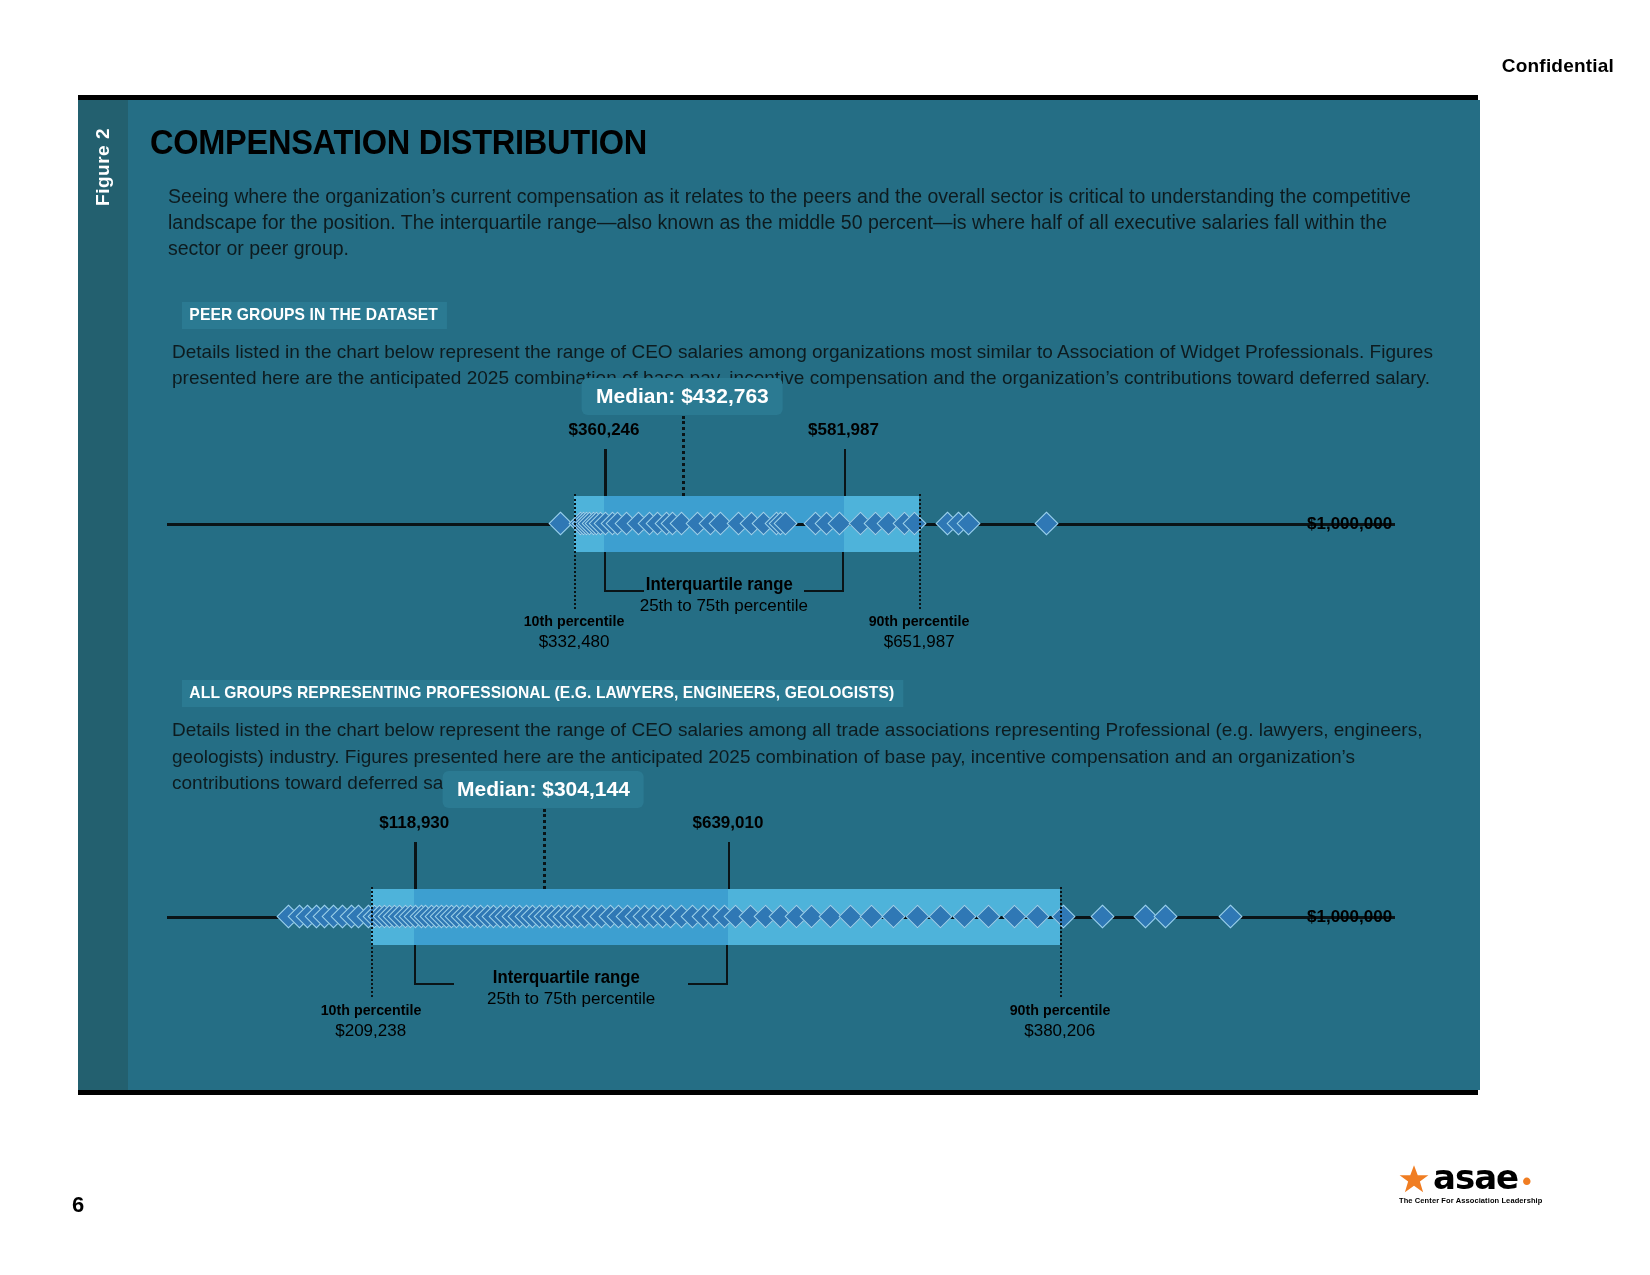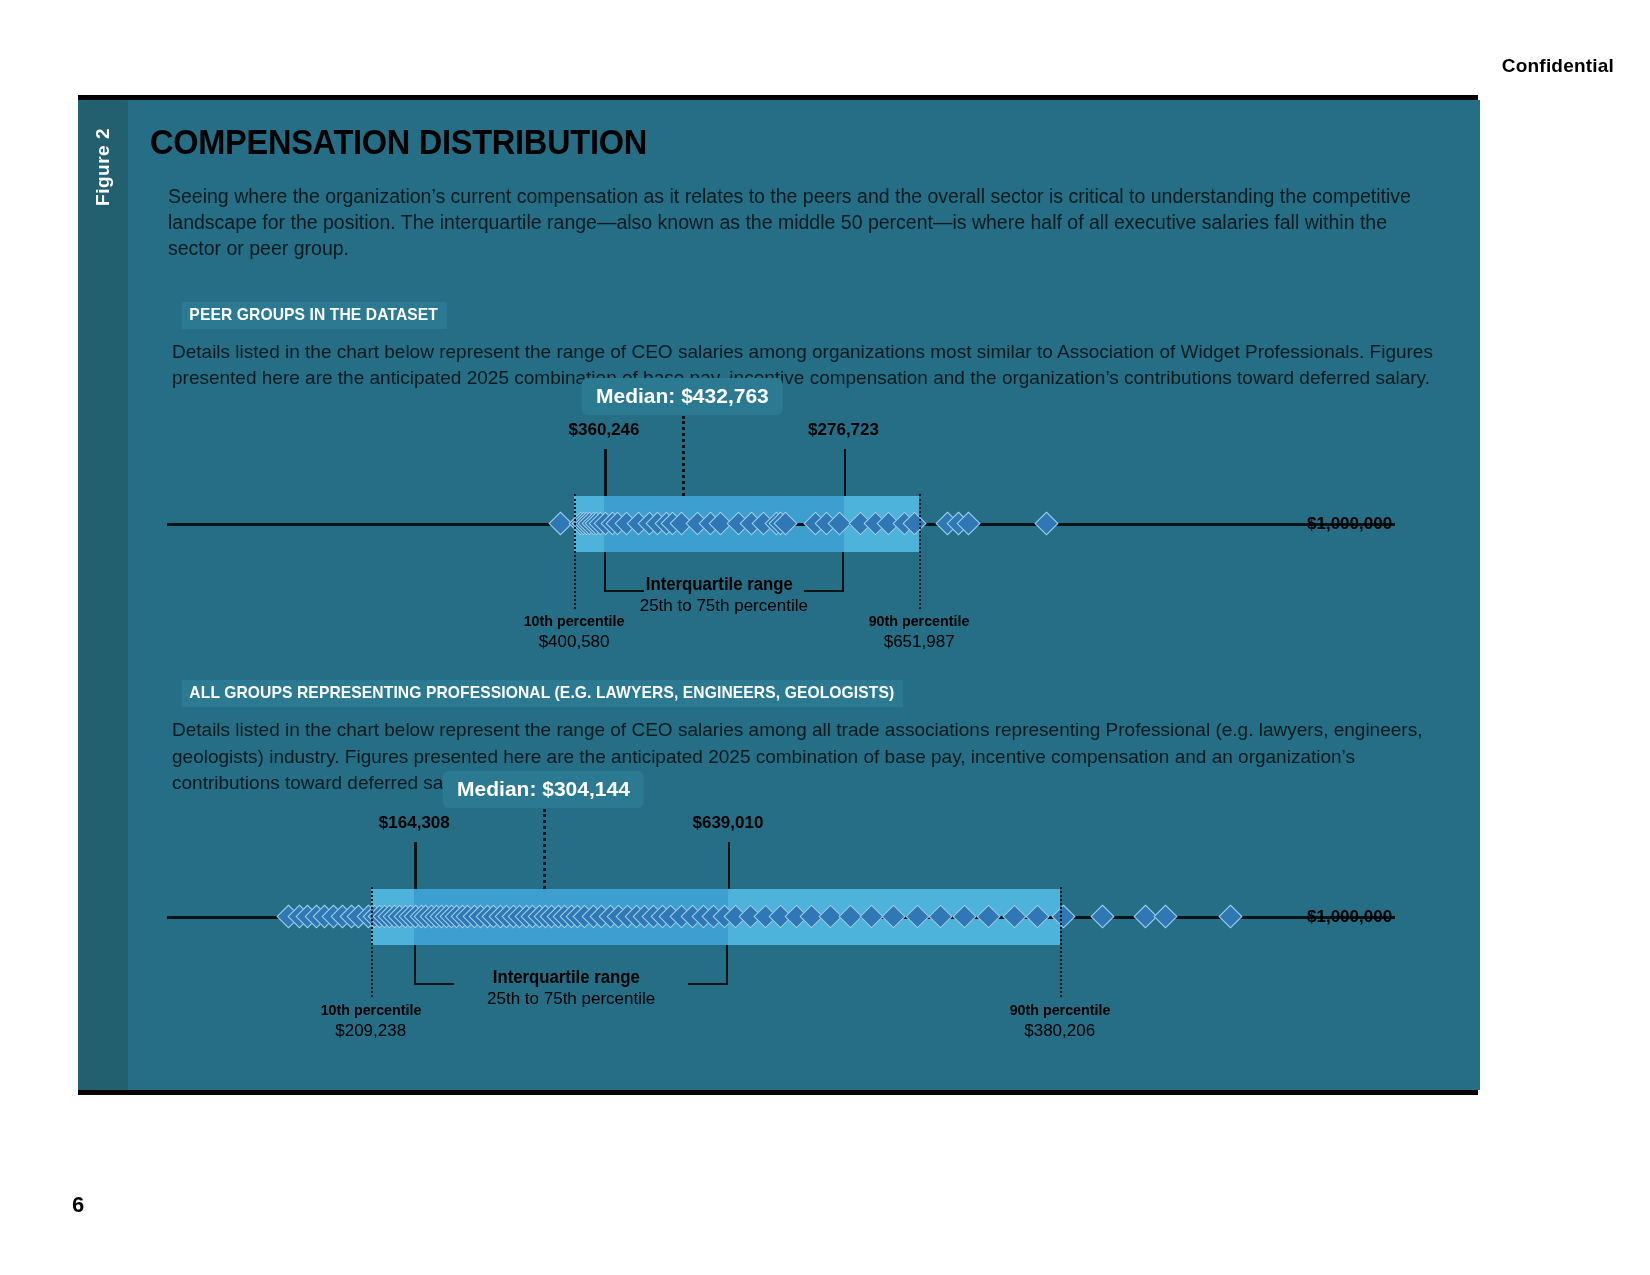--- a/index.html
+++ b/index.html
@@ -247,32 +247,32 @@
             <div class="dot" style="left:746.34px; top:123.5px;"></div>
             <div class="dot" style="left:778.74px; top:123.5px;"></div>
             <div class="dot" style="left:789.54px; top:123.5px;"></div>
             <div class="dot" style="left:800.3399999999999px; top:123.5px;"></div>
             <div class="dot" style="left:878.1px; top:123.5px;"></div>
             <div class="dotted-v" style="left:522.38404px; top:24px; height:80px;"></div>
             <div class="median-pill" style="left:522.38404px; top:-14px; transform:translateX(-50%);">Median: $432,763</div>
             <div class="leader" style="left:444.06568px; top:57px; height:47px;"></div>
             <div class="q-label" style="left:444.06568px; top:28px; transform:translateX(-50%);">$360,246</div>
             <div class="leader" style="left:683.54596px; top:57px; height:47px;"></div>
-            <div class="q-label" style="left:683.54596px; top:28px; transform:translateX(-50%);">$276,723</div>
+            <div class="q-label" style="left:683.54596px; top:28px; transform:translateX(-50%);">$581,987</div>
             <div class="bracket" style="left:444.06568px; top:160px; width:40px; height:40px;"></div>
             <div class="bracket right" style="left:643.54596px; top:160px; width:40px; height:40px;"></div>
             <div class="iqr-caption" style="left:563.80582px; top:182px; transform:translateX(-50%);">
               <span class="t1">Interquartile range</span>
               <span class="t2">25th to 75th percentile</span>
             </div>
             <div class="dotted-v thin" style="left:414.0784px; top:102px; height:115px;"></div>
             <div class="dotted-v thin" style="left:759.14596px; top:102px; height:115px;"></div>
             <div class="pct-label" style="left:414.0784px; top:220px; transform:translateX(-50%);">
               <span class="pt">10th percentile</span>
-              <span class="pv">$400,580</span>
+              <span class="pv">$332,480</span>
             </div>
             <div class="pct-label" style="left:759.14596px; top:220px; transform:translateX(-50%);">
               <span class="pt">90th percentile</span>
               <span class="pv">$651,987</span>
             </div>
             <div class="max-label" style="left:1147px; top:122px;">$1,000,000</div>
           </div>
       </div>
 
       
@@ -364,21 +364,21 @@
             <div class="dot" style="left:845.7px; top:111.5px;"></div>
             <div class="dot" style="left:869.46px; top:111.5px;"></div>
             <div class="dot" style="left:895.38px; top:111.5px;"></div>
             <div class="dot" style="left:934.26px; top:111.5px;"></div>
             <div class="dot" style="left:977.46px; top:111.5px;"></div>
             <div class="dot" style="left:996.9px; top:111.5px;"></div>
             <div class="dot" style="left:1061.6999999999998px; top:111.5px;"></div>
             <div class="dotted-v" style="left:383.47552px; top:12px; height:80px;"></div>
             <div class="median-pill" style="left:383.47552px; top:-26px; transform:translateX(-50%);">Median: $304,144</div>
             <div class="leader" style="left:254.31184px; top:45px; height:47px;"></div>
-            <div class="q-label" style="left:254.31184px; top:16px; transform:translateX(-50%);">$164,308</div>
+            <div class="q-label" style="left:254.31184px; top:16px; transform:translateX(-50%);">$118,930</div>
             <div class="leader" style="left:567.96868px; top:45px; height:47px;"></div>
             <div class="q-label" style="left:567.96868px; top:16px; transform:translateX(-50%);">$639,010</div>
             <div class="bracket" style="left:254.31184px; top:148px; width:40px; height:40px;"></div>
             <div class="bracket right" style="left:527.96868px; top:148px; width:40px; height:40px;"></div>
             <div class="iqr-caption" style="left:411.14025999999996px; top:170px; transform:translateX(-50%);">
               <span class="t1">Interquartile range</span>
               <span class="t2">25th to 75th percentile</span>
             </div>
             <div class="dotted-v thin" style="left:210.71656000000002px; top:90px; height:110px;"></div>
             <div class="dotted-v thin" style="left:899.67232px; top:90px; height:110px;"></div>
@@ -390,14 +390,24 @@
               <span class="pt">90th percentile</span>
               <span class="pv">$380,206</span>
             </div>
             <div class="max-label" style="left:1147px; top:110px;">$1,000,000</div>
           </div>
       </div>
 
     </div>
   </div>
 
+  <div class="asae-logo">
+    <div class="asae-row">
+      <svg width="30" height="30" viewBox="0 0 24 24">
+        <polygon points="12,1 15,9 23.5,9 16.7,14 19.3,22.5 12,17.3 4.7,22.5 7.3,14 0.5,9 9,9" fill="#f07d22"></polygon>
+      </svg>
+      <span class="asae-word">asae</span>
+      <span style="color:#f07d22;font-size:26px;font-weight:bold;line-height:1;">•</span>
+    </div>
+    <div class="asae-tag">The Center For Association Leadership</div>
+  </div>
 
 </div>
 
 </body></html>

